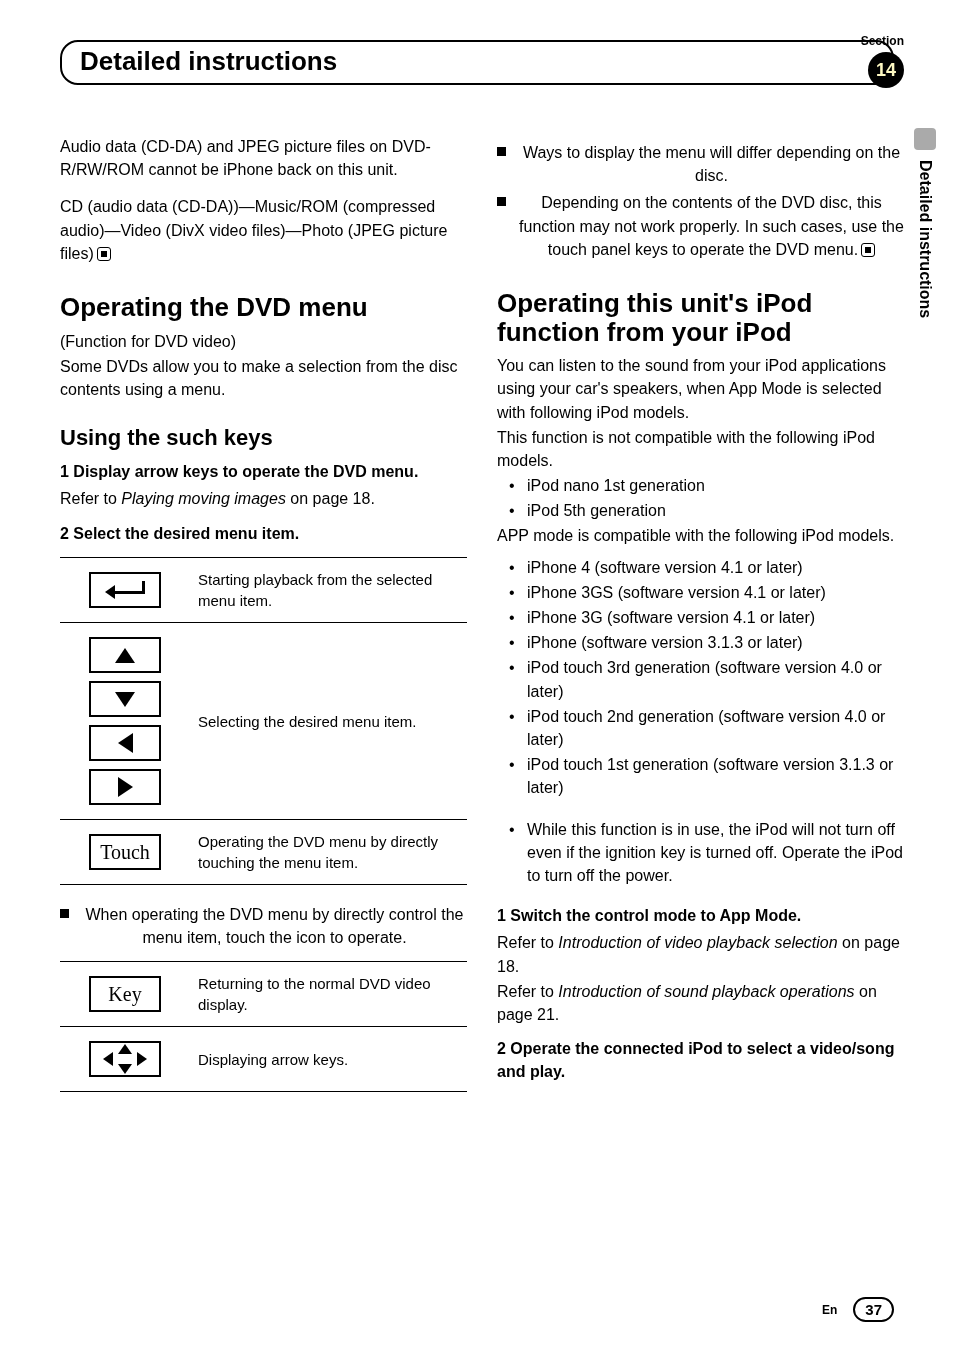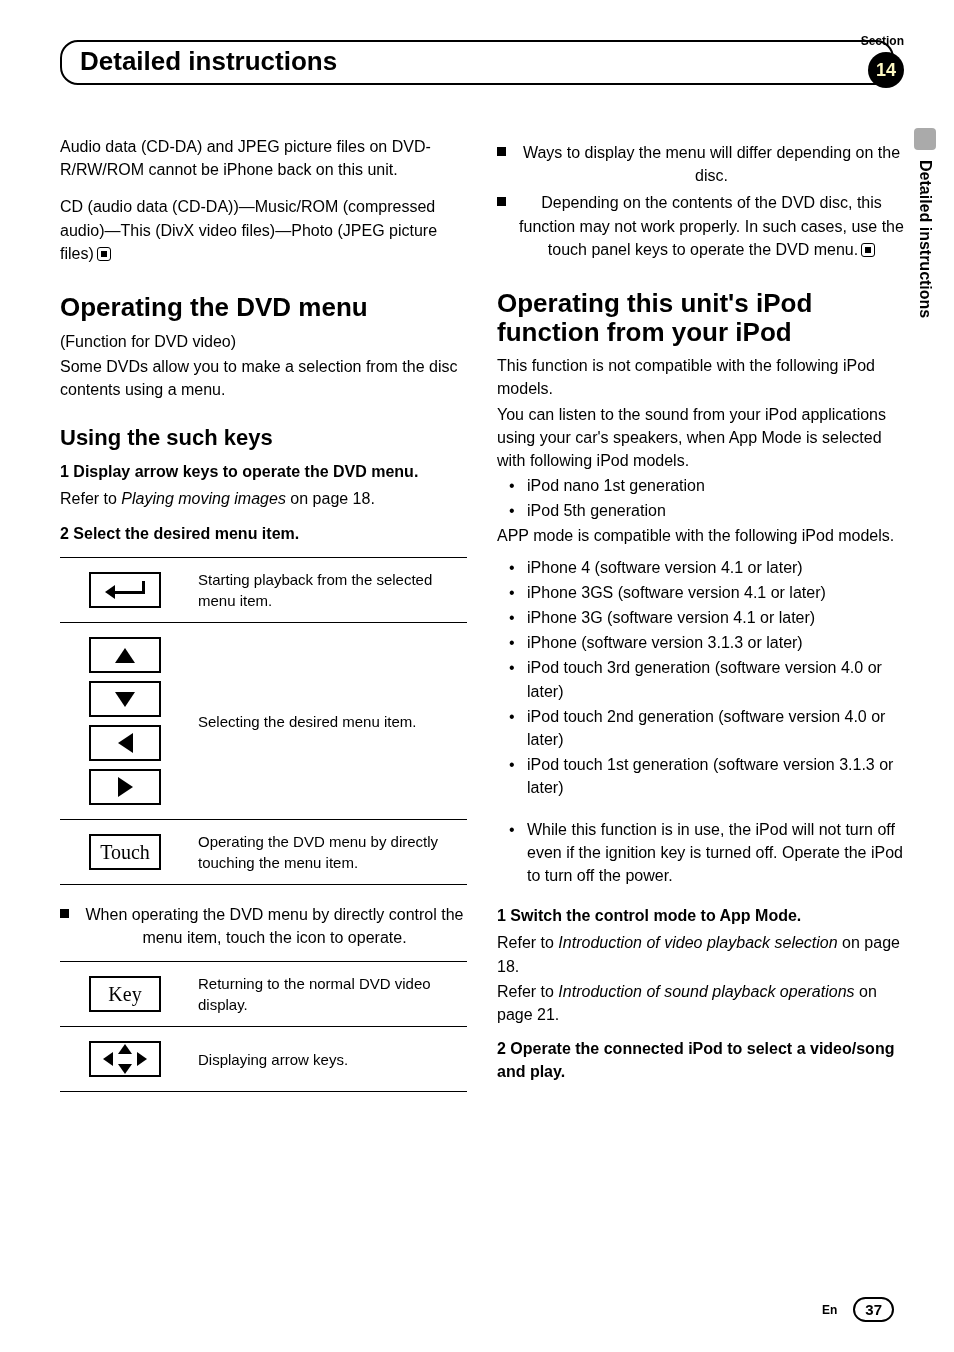--- a/index.html
+++ b/index.html
@@ -113,21 +113,21 @@
   <div class="page-badge">14</div>
 </div>
 
 <div class="side-tab-accent"></div>
 <div class="side-tab">Detailed instructions</div>
 
 <div class="columns">
   <div class="col">
     <p>Audio data (CD-DA) and JPEG picture files on DVD-R/RW/ROM cannot be iPhone back on this unit.</p>
     <p>
-      <span class="bold">CD</span><span> (audio data (CD-DA))—</span><span class="bold">Music/ROM</span><span> (compressed audio)—</span><span class="bold">This</span><span> (DivX video files)—</span><span class="bold">Photo</span><span> (JPEG picture files)</span><span class="endmark"></span>
+      <span class="bold">CD</span><span> (audio data (CD-DA))—</span><span class="bold">Music/ROM</span><span> (compressed audio)—</span><span class="bold">Video</span><span> (DivX video files)—</span><span class="bold">Photo</span><span> (JPEG picture files)</span><span class="endmark"></span>
     </p>
 
     <div class="h1">Operating the DVD menu</div>
     <p style="margin-bottom:2px">(Function for DVD video)</p>
     <p>Some DVDs allow you to make a selection from the disc contents using a menu.</p>
 
     <div class="h2">Using the such keys</div>
     <div class="step">1    Display arrow keys to operate the DVD menu.</div>
     <p class="step-follow">
       <span>Refer to </span><span class="italic">Playing moving images</span><span> on page 18.</span>
@@ -201,24 +201,24 @@
       </table>
   </div>
 
   <div class="col">
     <ul class="note-list" style="margin-top:6px">
       <li>Ways to display the menu will differ depending on the disc.</li>
       <li><span>Depending on the contents of the DVD disc, this function may not work properly. In such cases, use the touch panel keys to operate the DVD menu.</span><span class="endmark"></span></li>
     </ul>
 
     <div class="h1">Operating this unit's iPod function from your iPod</div>
-    <p style="margin-bottom:2px">This function is not compatible with the following iPod models.</p>
     <p style="margin-bottom:2px">
       <span>You can listen to the sound from your iPod applications using your car's speakers, when </span><span class="bold">App Mode</span><span> is selected with following iPod models.</span>
     </p>
+    <p style="margin-bottom:2px">This function is not compatible with the following iPod models.</p>
     <ul class="bullets">
       <li>iPod nano 1st generation</li>
       <li>iPod 5th generation</li>
     </ul>
     <p style="margin-bottom:8px; margin-top:2px">APP mode is compatible with the following iPod models.</p>
     <ul class="bullets">
       <li>iPhone 4 (software version 4.1 or later)</li>
       <li>iPhone 3GS (software version 4.1 or later)</li>
       <li>iPhone 3G (software version 4.1 or later)</li>
       <li>iPhone (software version 3.1.3 or later)</li>

